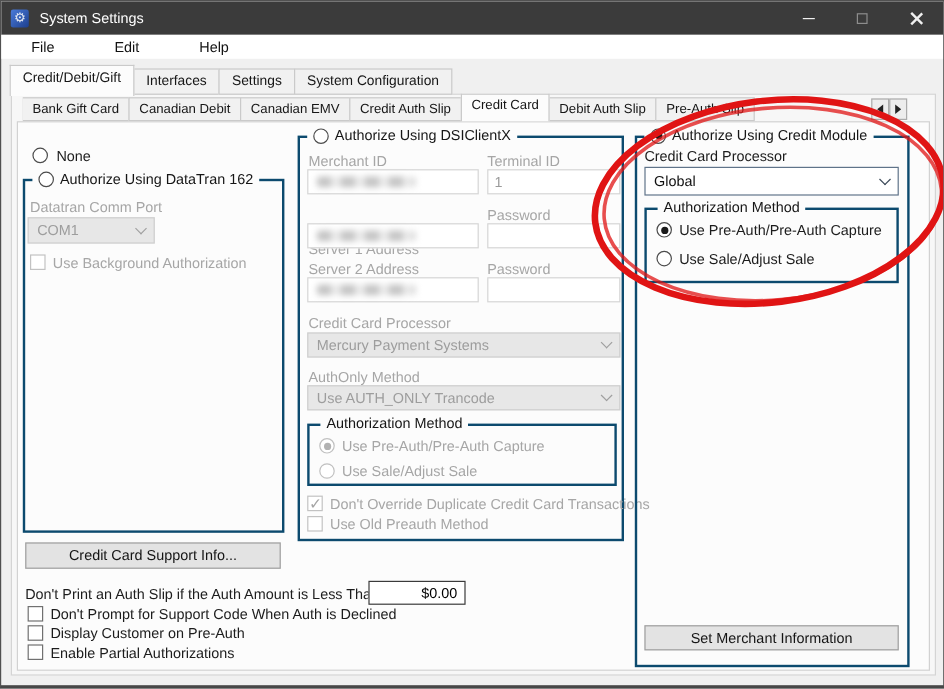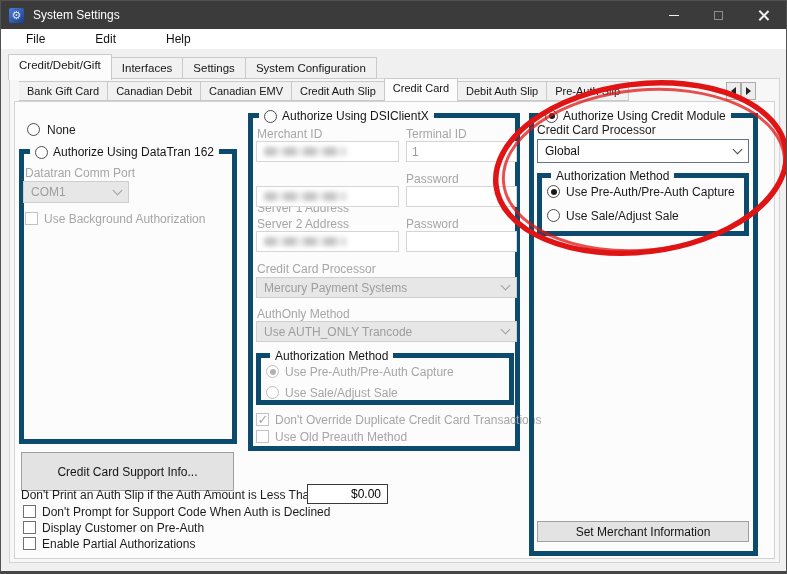--- a/index.html
+++ b/index.html
@@ -48,21 +48,21 @@
   .row2 .tab.sel { height:24px; margin-bottom:-1px; }
 
   .scrollbtn { position:absolute; width:15px; height:18px; background:#ededed;
                border:1px solid #ababab; display:flex; align-items:center; justify-content:center; }
   .tri-l { width:0; height:0; border:4px solid transparent; border-right:5px solid #222; margin-left:-4px; }
   .tri-r { width:0; height:0; border:4px solid transparent; border-left:5px solid #222; margin-right:-4px; }
 
   
   .lbl { position:absolute; font-size:12px; color:#1c1c1c; white-space:nowrap; }
   .lbl.dis { color:#a6a6a6; }
-  .group { position:absolute; border:5px solid #0c4a6e; background:transparent; }
+  .group { position:absolute; border:2px solid #0c4a6e; background:transparent; }
   .gcap { position:absolute; top:-9px; left:6px; background:#fcfcfc; padding:0 5px;
           display:flex; align-items:center; gap:5px; font-size:12px; white-space:nowrap; }
   .gcap.dark { color:#161616; }
 
   .radio { width:13px; height:13px; border-radius:50%; background:#fff; border:1px solid #4c4c4c;
            position:absolute; }
   .radio-i { width:13px; height:13px; border-radius:50%; background:#fff; border:1px solid #4c4c4c;
              display:inline-block; position:relative; flex:0 0 auto; }
   .radio.sel::after, .radio-i.sel::after { content:""; position:absolute; left:2.5px; top:2.5px;
            right:2.5px; bottom:2.5px; border-radius:50%; background:#1a1a1a; }
@@ -241,21 +241,21 @@
       <span>Authorization Method</span>
     </div>
   </div>
   <div class="radio sel" style="left:546px; top:184px;"></div>
   <div class="lbl" style="left:565px; top:184px;">Use Pre-Auth/Pre-Auth Capture</div>
   <div class="radio" style="left:546px; top:208px;"></div>
   <div class="lbl" style="left:565px; top:208px;">Use Sale/Adjust Sale</div>
 
   <div class="btn" style="left:536px; top:520px; width:212px; height:21px;">Set Merchant Information</div>
 
-  <div class="btn" style="left:20px; top:451px; width:213px; height:39px;">Credit Card Support Info...</div>
+  <div class="btn" style="left:20px; top:451px; width:213px; height:22px;">Credit Card Support Info...</div>
 
   <div class="lbl" style="left:20px; top:487px;">Don't Print an Auth Slip if the Auth Amount is Less Than</div>
   <div class="amountbox" style="left:306px; top:483px; width:81px; height:20px;">$0.00</div>
 
   <div class="cb" style="left:22px; top:504px;"></div>
   <div class="lbl" style="left:41px; top:504px;">Don't Prompt for Support Code When Auth is Declined</div>
   <div class="cb" style="left:22px; top:520px;"></div>
   <div class="lbl" style="left:41px; top:520px;">Display Customer on Pre-Auth</div>
   <div class="cb" style="left:22px; top:536px;"></div>
   <div class="lbl" style="left:41px; top:536px;">Enable Partial Authorizations</div>

